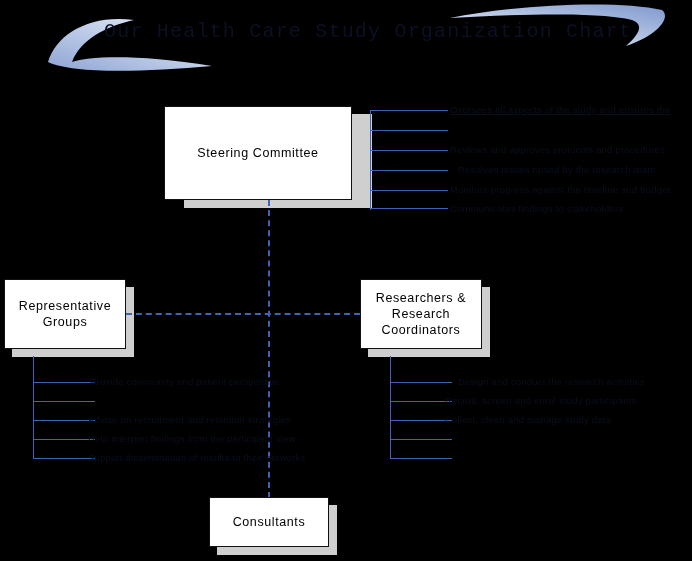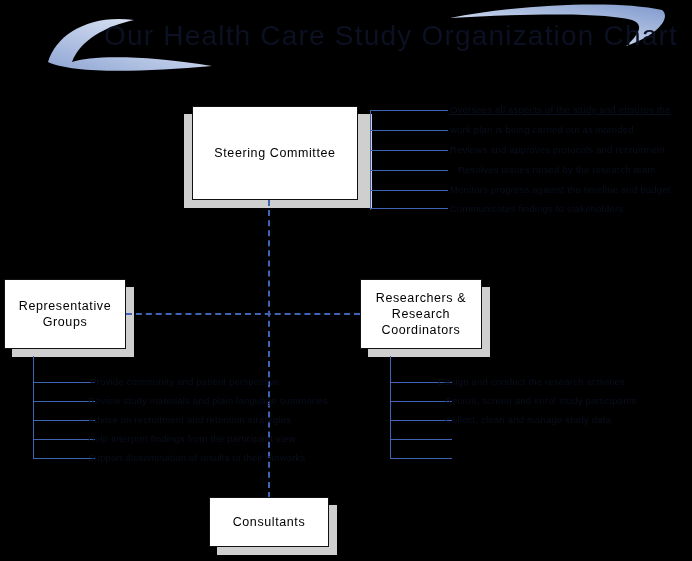--- a/index.html
+++ b/index.html
@@ -9,25 +9,25 @@
     font-family:"Liberation Sans", sans-serif;
     overflow:hidden;
     position:relative;
   }
   #canvas{position:absolute;left:0;top:0;width:692px;height:561px;}
 
   
   .title{
     position:absolute;
     left:104px; top:20px;
-    font-size:28px;
+    font-size:20px;
     letter-spacing:1.2px;
     color:#0b1022;
     white-space:nowrap;
-    font-family:Liberation Sans, sans-serif;
+    font-family:Liberation Mono, monospace;
   }
 
   
   .swoosh{position:absolute;pointer-events:none;}
   #swoosh-left{left:46px;top:8px;width:180px;height:66px;}
   #swoosh-right{left:450px;top:2px;width:222px;height:48px;}
 
   
   .node{
     position:absolute;
@@ -43,21 +43,21 @@
     z-index:4;
     font-family:"Liberation Sans", sans-serif;
   }
   .node .inner{padding:2px 6px;}
   .shadow{
     position:absolute;
     background:#cfcfcf;
     z-index:2;
   }
 
-  #node-steering{left:192px;top:106px;width:166px;height:94px;}
+  #node-steering{left:164px;top:106px;width:188px;height:94px;}
   #shadow-steering{left:184px;top:114px;width:188px;height:94px;}
 
   #node-representative{left:4px;top:279px;width:122px;height:70px;}
   #shadow-representative{left:12px;top:287px;width:122px;height:70px;}
 
   #node-researchers{left:360px;top:279px;width:122px;height:70px;}
   #shadow-researchers{left:368px;top:287px;width:122px;height:70px;}
 
   #node-consultants{left:209px;top:497px;width:120px;height:50px;}
   #shadow-consultants{left:217px;top:505px;width:120px;height:50px;}
@@ -128,22 +128,21 @@
   <div class="bracket" id="bracket-steering" style="left:370px;top:108px;width:320px;height:104px;">
     <div class="spine" style="left:0px;top:2px;height:100px;"></div>
     <div class="leaf" style="left:0px;top:2px;width:78px;"></div>
     <div class="leaf" style="left:0px;top:22px;width:78px;"></div>
     <div class="leaf" style="left:0px;top:42px;width:78px;"></div>
     <div class="leaf" style="left:0px;top:62px;width:78px;"></div>
     <div class="leaf" style="left:0px;top:82px;width:78px;"></div>
     <div class="leaf" style="left:0px;top:100px;width:78px;"></div>
 
     <div class="leaf-label" style="left:80px;top:-4px;text-decoration:underline;">Oversees all aspects of the study and ensures the</div>
-    <div class="leaf-label" style="left:80px;top:16px;">work plan is being carried out as intended</div>
-    <div class="leaf-label" style="left:80px;top:36px;">Reviews and approves protocols and recruitment</div>
+    <div class="leaf-label" style="left:80px;top:36px;">Reviews and approves protocols and procedures</div>
     <div class="leaf-label" style="left:80px;top:56px;margin-left:8px;">Resolves issues raised by the research team</div>
     <div class="leaf-label" style="left:80px;top:95px;">Communicates findings to stakeholders</div>
     <div class="leaf-label" style="left:80px;top:76px;">Monitors progress against the timeline and budget</div>
   </div>
 
   <div class="dash-v" id="dash-main-v"></div>
   <div class="dash-h" id="dash-main-h"></div>
 
   <div class="shadow" id="shadow-representative"></div>
   <div class="node" id="node-representative">
@@ -155,21 +154,20 @@
 
   <div class="bracket" id="bracket-representative" style="left:33px;top:356px;width:300px;height:110px;">
     <div class="spine" style="left:0px;top:0px;height:102px;"></div>
     <div class="leaf" style="left:0px;top:26px;width:62px;"></div>
     <div class="leaf" style="left:0px;top:45px;width:62px;"></div>
     <div class="leaf" style="left:0px;top:64px;width:62px;"></div>
     <div class="leaf" style="left:0px;top:83px;width:62px;"></div>
     <div class="leaf" style="left:0px;top:102px;width:62px;"></div>
 
     <div class="leaf-label" style="left:57px;top:20px;">Provide community and patient perspective</div>
-    <div class="leaf-label" style="left:55px;top:39px;">Review study materials and plain language summaries</div>
     <div class="leaf-label" style="left:55px;top:58px;">Advise on recruitment and retention strategies</div>
     <div class="leaf-label" style="left:55px;top:77px;text-align:right;">Help interpret findings from the participant view</div>
     <div class="leaf-label" style="left:55px;top:96px;">Support dissemination of results to their networks</div>
   </div>
 
   <div class="shadow" id="shadow-researchers"></div>
   <div class="node" id="node-researchers">
     <span class="inner">
       <span>Researchers &amp;</span><br>
       <span>Research</span><br>
@@ -178,21 +176,21 @@
   </div>
 
   <div class="bracket" id="bracket-researchers" style="left:390px;top:356px;width:290px;height:110px;">
     <div class="spine" style="left:0px;top:0px;height:102px;"></div>
     <div class="leaf" style="left:0px;top:26px;width:62px;"></div>
     <div class="leaf" style="left:0px;top:45px;width:62px;"></div>
     <div class="leaf" style="left:0px;top:64px;width:62px;"></div>
     <div class="leaf" style="left:0px;top:83px;width:62px;"></div>
     <div class="leaf" style="left:0px;top:102px;width:62px;"></div>
 
-    <div class="leaf-label" style="left:48px;top:20px;">Design and conduct the research activities</div>
+    <div class="leaf-label" style="left:68px;top:20px;">Design and conduct the research activities</div>
     <div class="leaf-label" style="left:55px;top:39px;">Recruit, screen and enrol study participants</div>
     <div class="leaf-label" style="left:55px;top:58px;">Collect, clean and manage study data</div>
   </div>
 
   <div class="shadow" id="shadow-consultants"></div>
   <div class="node" id="node-consultants">
     <span class="inner">Consultants</span>
   </div>
 
 </div>

